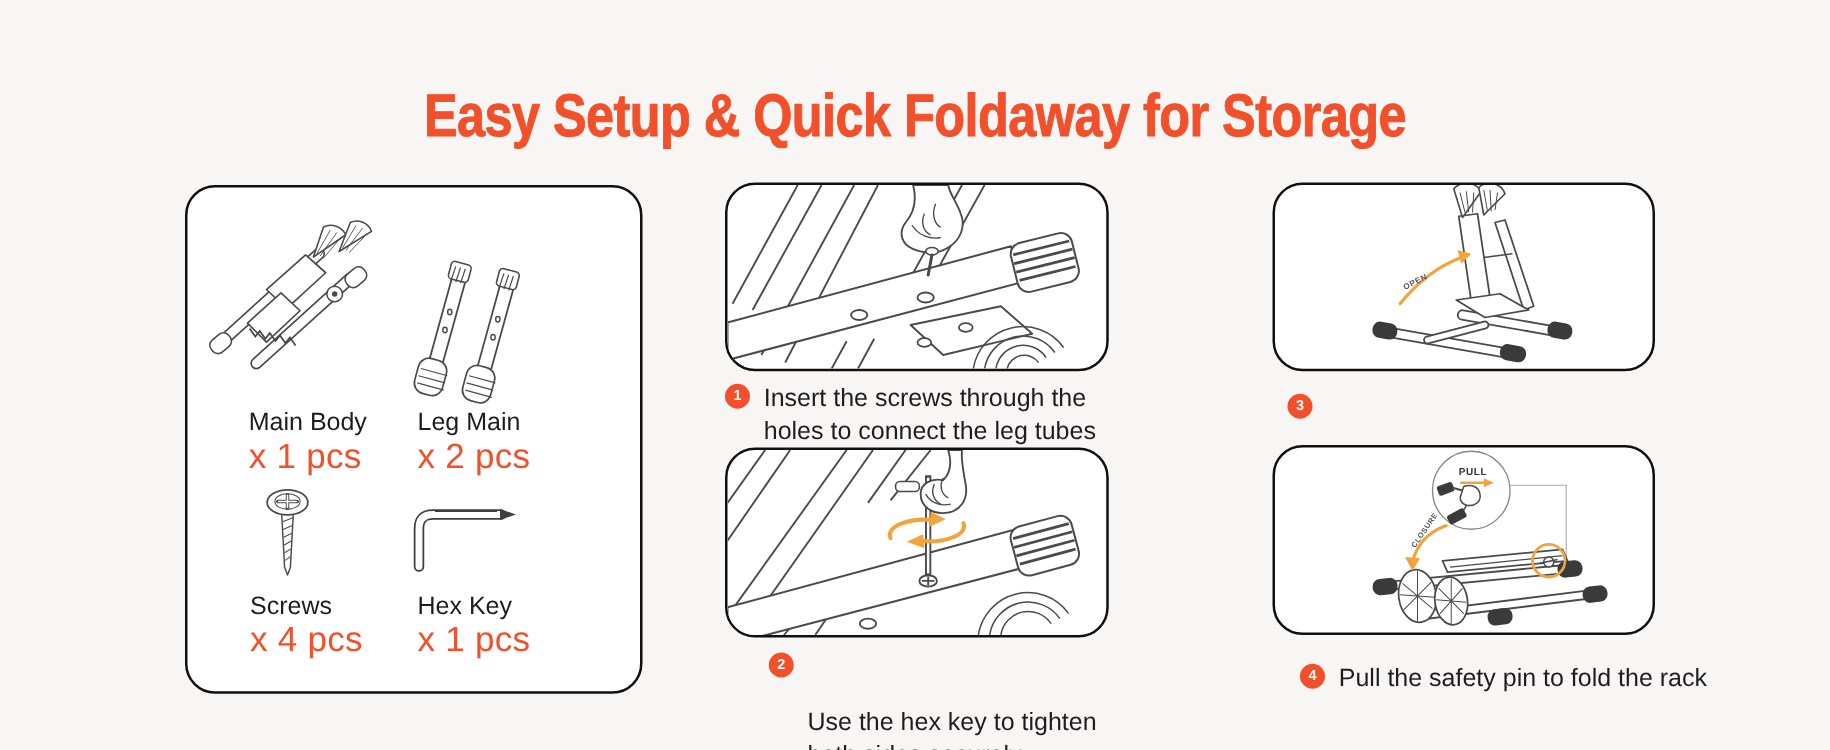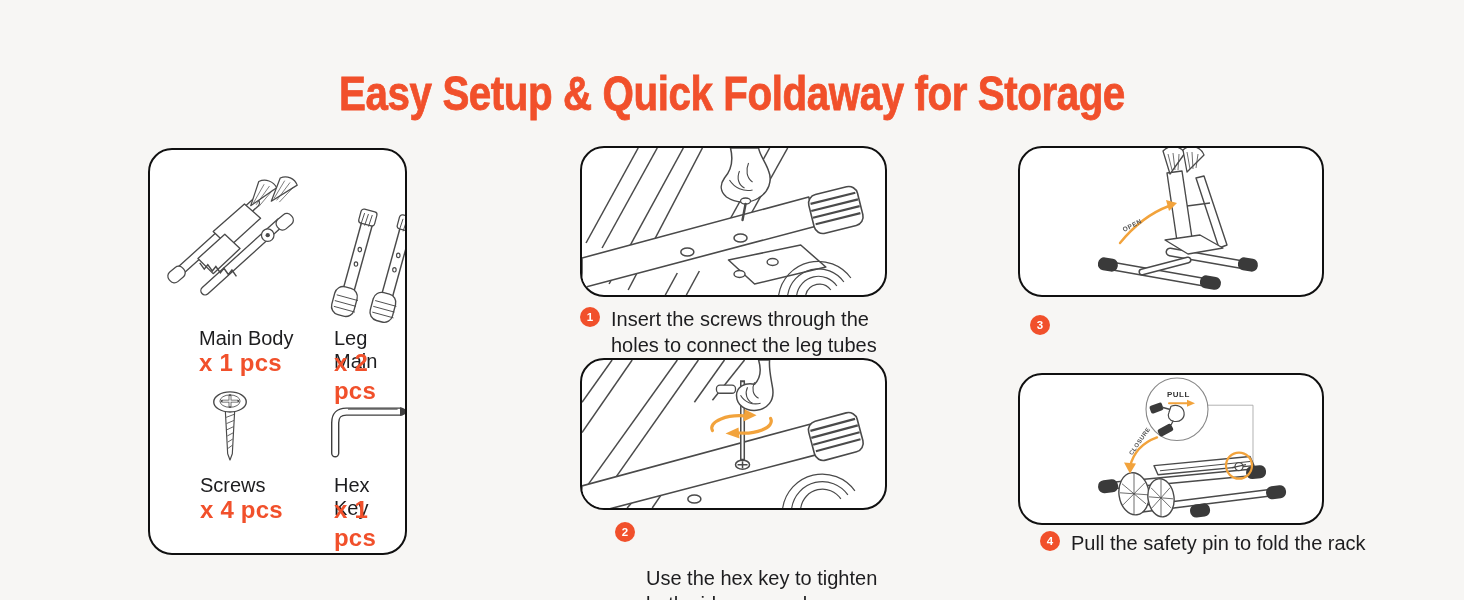--- a/index.html
+++ b/index.html
@@ -22,29 +22,29 @@
     -webkit-text-stroke:0.8px #F1502B;
     white-space:nowrap;
   }
   .panel {
     position:absolute;
     background:#FFFFFF;
     border:2px solid #101010;
     border-radius:24px;
     overflow:hidden;
   }
-  #parts-panel { left:148px; top:148px; width:259px; height:407px; }
+  #parts-panel { left:148px; top:148px; width:366px; height:407px; }
   #panel-s1 { left:580px; top:146px; width:307px; height:151px; }
   #panel-s2 { left:580px; top:358px; width:307px; height:152px; }
   #panel-s3 { left:1018px; top:146px; width:306px; height:151px; }
-  #panel-s4 { left:1018px; top:373px; width:306px; height:152px; }
+  #panel-s4 { left:1018px; top:356px; width:306px; height:152px; }
   .fill-svg { position:absolute; left:0; top:0; width:100%; height:100%; }
   .abs { position:absolute; }
   .part-label { position:absolute; font-size:20px; color:#1D1D1F; }
-  .part-qty   { position:absolute; font-size:24px; font-weight:bold; color:#F1502B; letter-spacing:0.2px; }
+  .part-qty   { position:absolute; font-size:28px; font-weight:normal; color:#F1502B; letter-spacing:0.2px; }
   .step-row { position:absolute; display:flex; align-items:flex-start; gap:11px; }
   .badge {
     flex:0 0 auto; width:20px; height:20px; margin-top:1px;
     border-radius:50%;
     background:#F1502B; color:#fff;
     font-size:11.5px; font-weight:bold;
     display:flex; align-items:center; justify-content:center;
   }
   .step-text { font-size:20px; line-height:1.32; color:#1D1D1F; }
   #row-s1 { left:580px; top:306px; }

